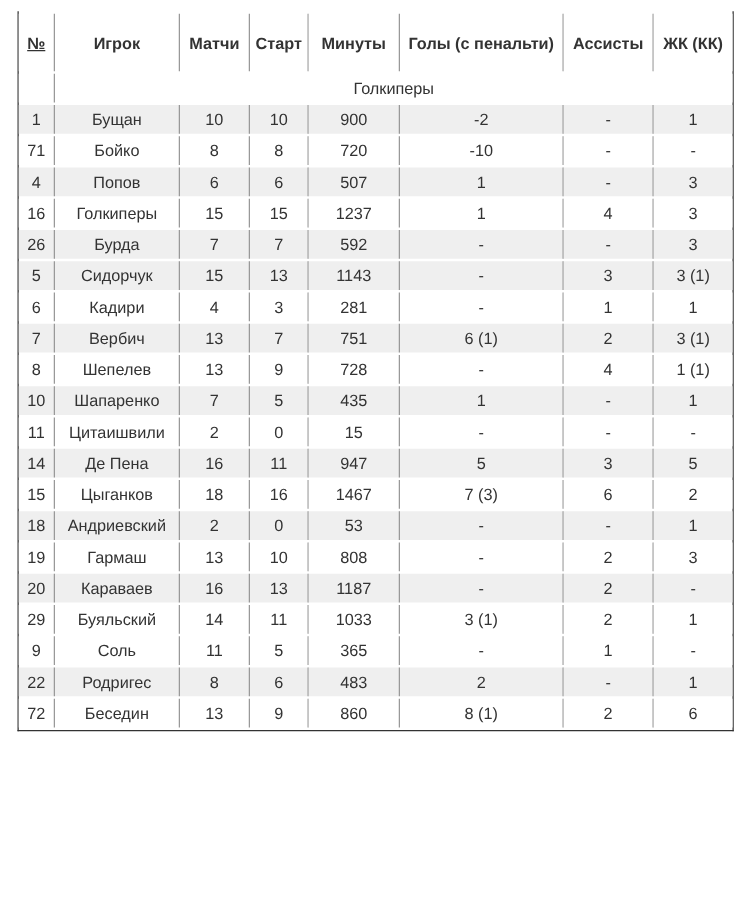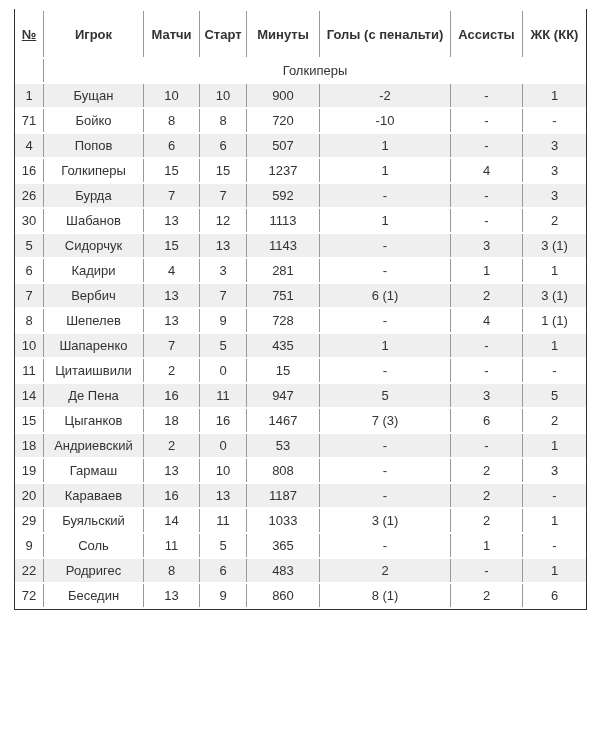--- a/index.html
+++ b/index.html
@@ -134,30 +134,20 @@
         <tr class="shaded">
           <td>26</td>
           <td>Бурда</td>
           <td>7</td>
           <td>7</td>
           <td>592</td>
           <td>-</td>
           <td>-</td>
           <td>3</td>
         </tr>
-        <tr>
-          <td>30</td>
-          <td>Шабанов</td>
-          <td>13</td>
-          <td>12</td>
-          <td>1113</td>
-          <td>1</td>
-          <td>-</td>
-          <td>2</td>
-        </tr>
         <tr class="shaded">
           <td>5</td>
           <td>Сидорчук</td>
           <td>15</td>
           <td>13</td>
           <td>1143</td>
           <td>-</td>
           <td>3</td>
           <td>3 (1)</td>
         </tr>

